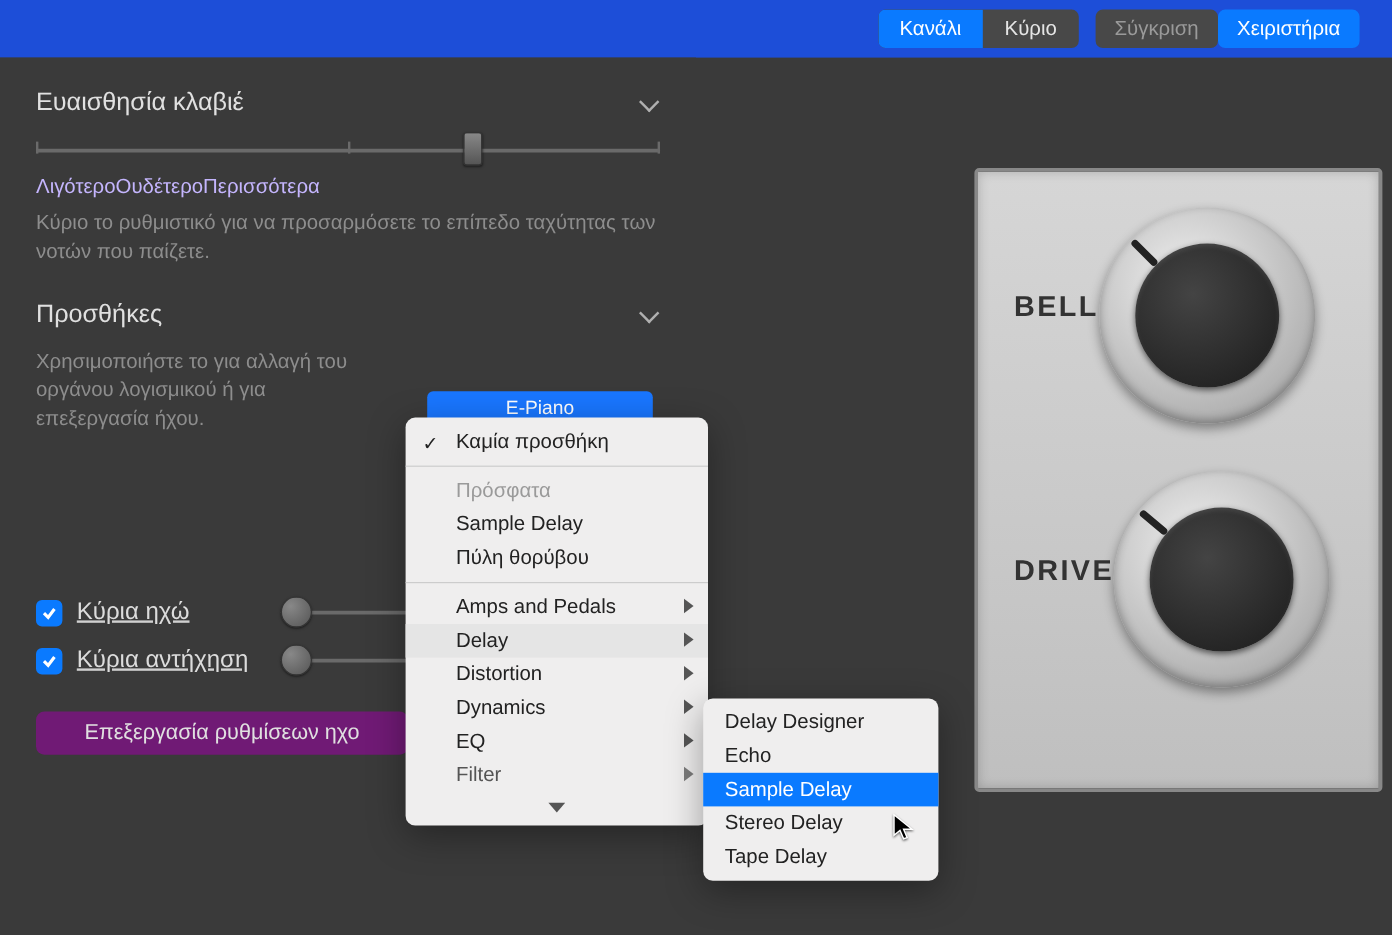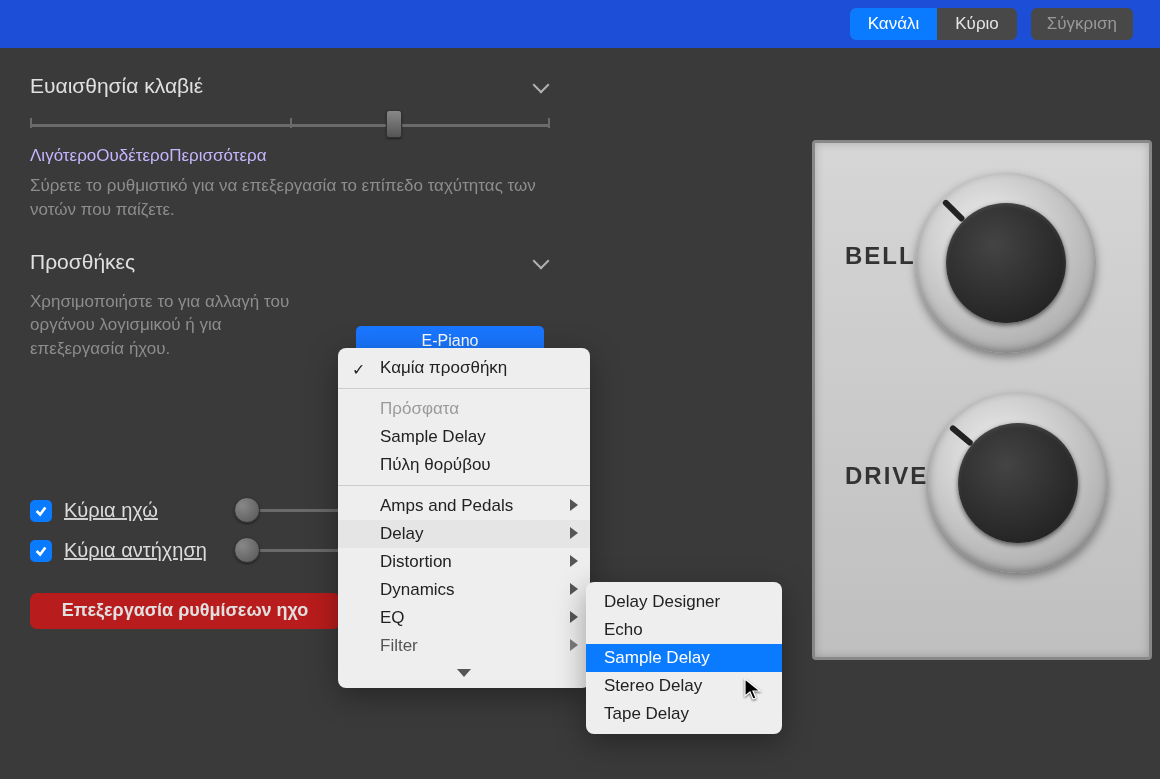--- a/index.html
+++ b/index.html
@@ -200,27 +200,26 @@
     border-radius:50%;
     top:-2px;
     left:0;
     box-shadow:0 1px 2px rgba(0,0,0,0.5);
   }
 
   .edit-btn {
     margin-top:22px;
     height:36px;
     width:310px;
-    background:#b91c1c;
+    background:#701a75;
     border-radius:7px;
     color:#e0e0e0;
     border:none;
     font-size:18px;
     cursor:pointer;
-    font-weight:bold;
   }
 
   
   .plugin-panel {
     position:absolute;
     top:140px;
     left:812px;
     width:340px;
     height:520px;
     background:linear-gradient(#d6d6d6,#bfbfbf);
@@ -344,20 +343,21 @@
 <body>
 
 <div class="top-bar">
   <div class="left-top">
     <div class="seg-group">
       <button class="seg-btn active">Κανάλι</button>
       <button class="seg-btn">Κύριο</button>
     </div>
     <button class="compare-btn">Σύγκριση</button>
   </div>
+  <button class="controls-btn">Χειριστήρια</button>
 </div>
 
 <div class="left-panel">
 
   <div class="section-header">
     <span class="section-title">Ευαισθησία κλαβιέ</span>
     <span class="chevron-down"></span>
   </div>
   <div class="slider-wrap">
     <div class="slider-track">
@@ -366,21 +366,21 @@
       <div class="slider-tick" style="left:50%"></div>
       <div class="slider-tick" style="right:0"></div>
       <div class="slider-thumb"></div>
     </div>
   </div>
   <div class="slider-labels">
     <span>Λιγότερο</span>
     <span>Ουδέτερο</span>
     <span>Περισσότερα</span>
   </div>
-  <p class="section-help">Σύρετε το ρυθμιστικό για να επεξεργασία το επίπεδο ταχύτητας των νοτών που παίζετε.</p>
+  <p class="section-help">Κύριο το ρυθμιστικό για να προσαρμόσετε το επίπεδο ταχύτητας των νοτών που παίζετε.</p>
 
   <div class="divider"></div>
 
   <div class="section-header">
     <span class="section-title">Προσθήκες</span>
     <span class="chevron-down"></span>
   </div>
   <p class="section-help" style="max-width:280px">Χρησιμοποιήστε το για αλλαγή του οργάνου λογισμικού ή για επεξεργασία ήχου.</p>
 
   <div class="fx-rows">

